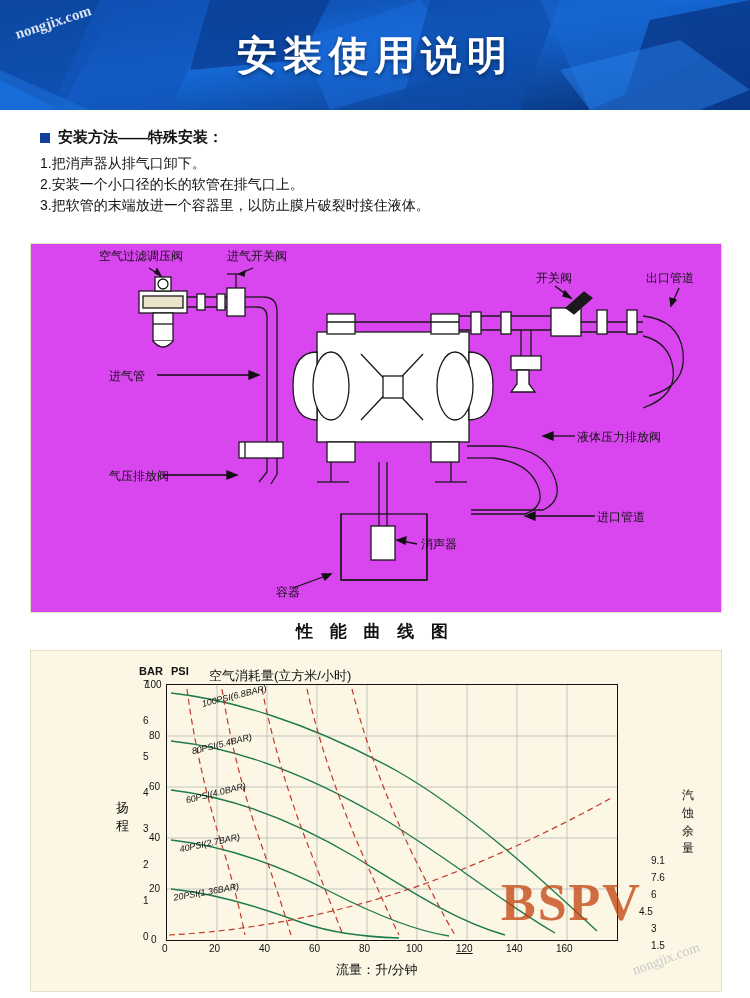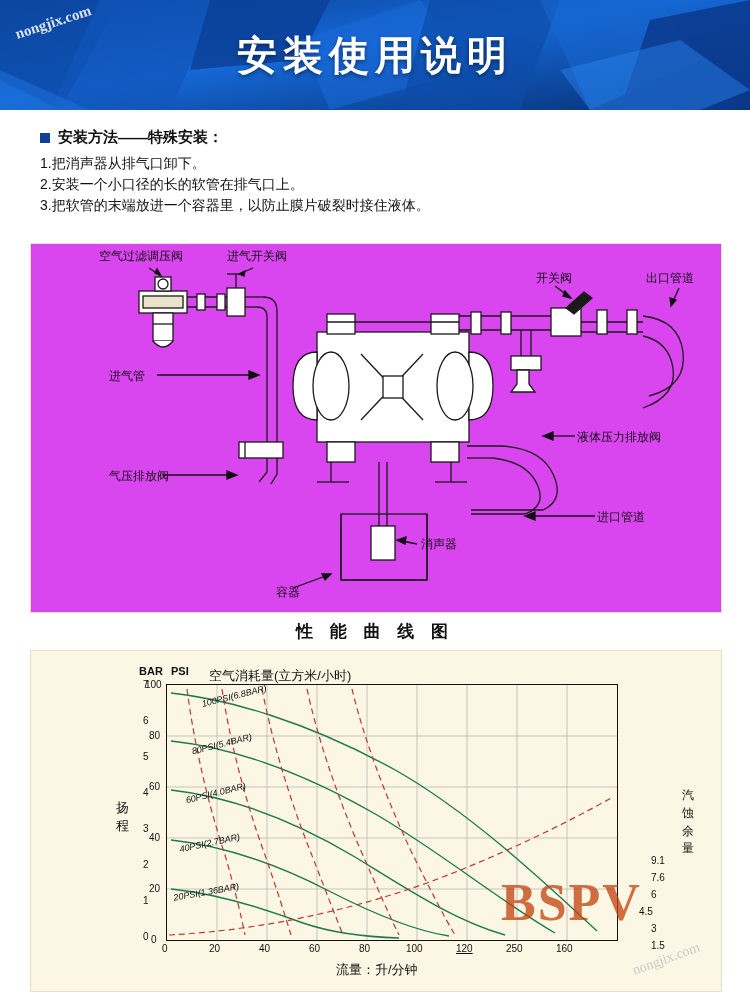--- a/index.html
+++ b/index.html
@@ -323,20 +323,20 @@
     <div class="curve-label" style="left:6px;top:202px;transform:rotate(-10deg);">20PSI(1.36BAR)</div>
   </div>
 
   <div class="axlabel" style="left:131px;top:292px;">0</div>
   <div class="axlabel" style="left:178px;top:292px;">20</div>
   <div class="axlabel" style="left:228px;top:292px;">40</div>
   <div class="axlabel" style="left:278px;top:292px;">60</div>
   <div class="axlabel" style="left:328px;top:292px;">80</div>
   <div class="axlabel" style="left:375px;top:292px;">100</div>
   <div class="axlabel" style="left:425px;top:292px;text-decoration:underline;">120</div>
-  <div class="axlabel" style="left:475px;top:292px;">250</div>
+  <div class="axlabel" style="left:475px;top:292px;">140</div>
   <div class="axlabel" style="left:525px;top:292px;">160</div>
 
   <div class="axtitle" style="left:305px;top:310px;font-size:13px;">流量：升/分钟</div>
 
   <div class="wm-chart">BSPV</div>
   <div class="wm-chart2">nongjix.com</div>
 </div>
 
 </body></html>

